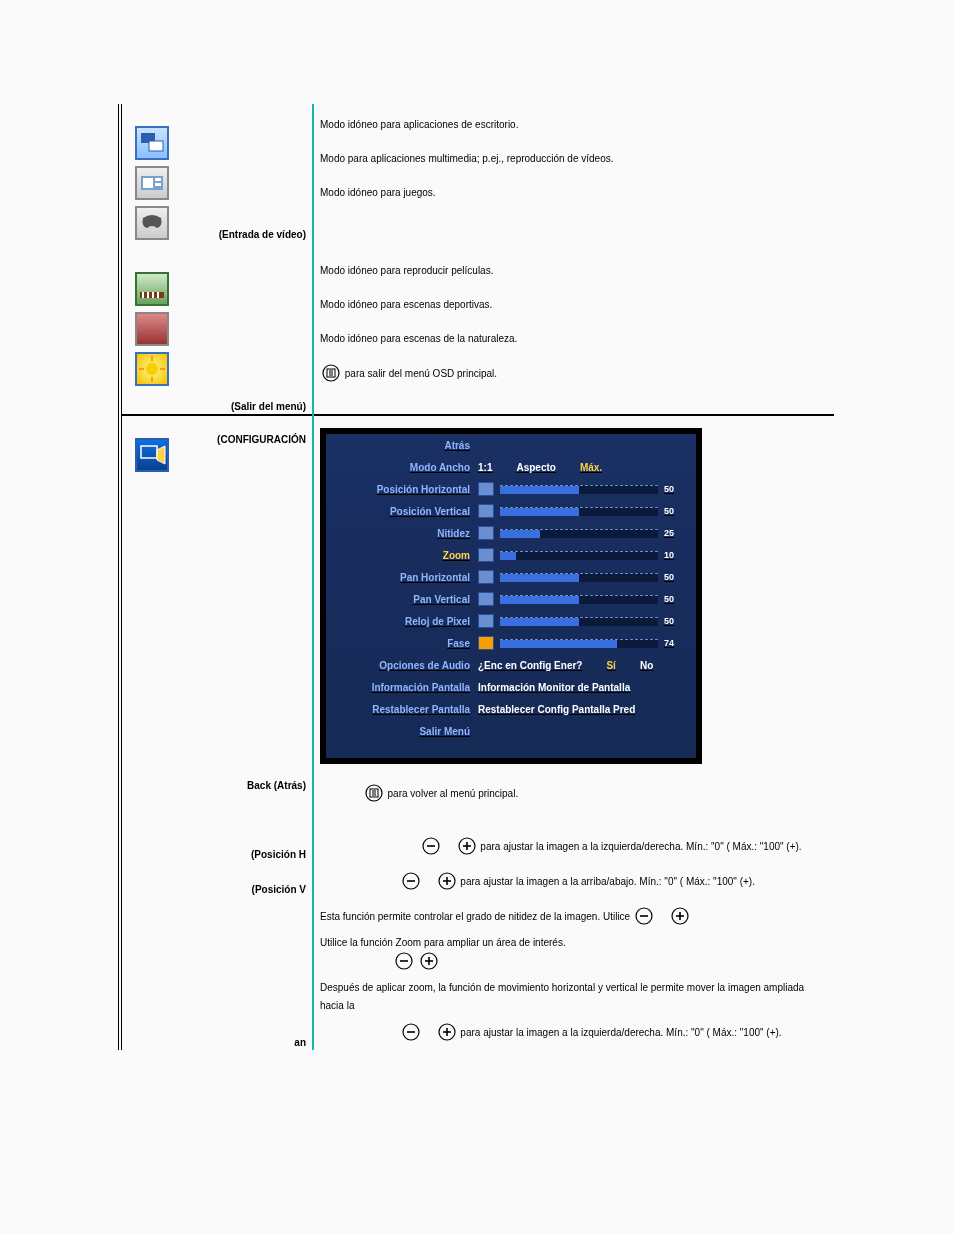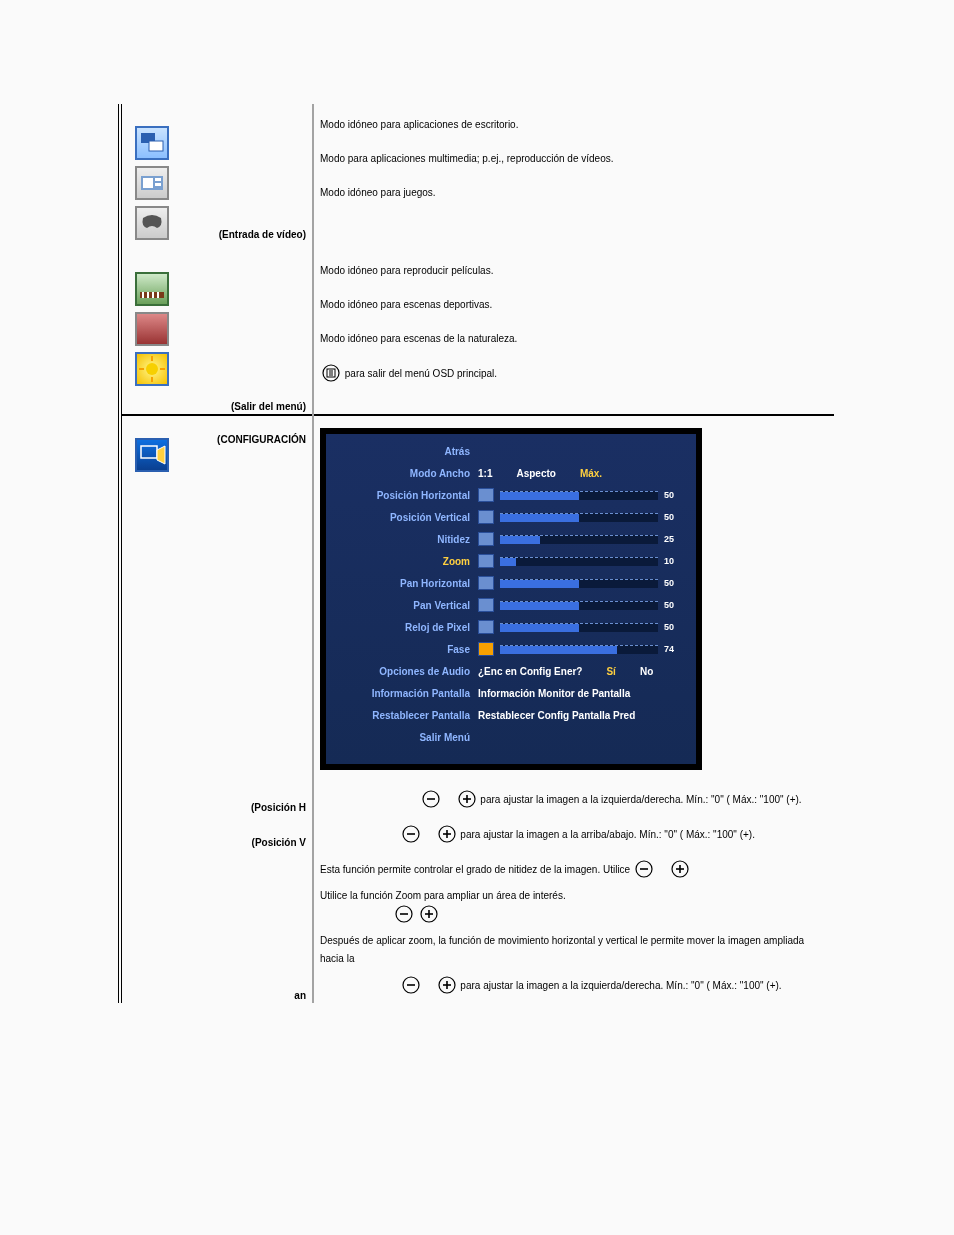--- a/index.html
+++ b/index.html
@@ -31,21 +31,21 @@
   table.main > tbody > tr > td.col-icons {
     width: 48px;
     text-align: center;
     padding-top: 20px;
     border-right: none;
   }
   table.main > tbody > tr > td.col-labels {
     width: 118px;
     text-align: right;
     font-weight: bold;
-    border-right: 2px solid #a3a3a3;
+    border-right: 2px solid #14b8a6;
   }
   table.main > tbody > tr > td.col-body {
     border-right: none;
   }
   .divider-row td {
     border-top: 2px solid #000;
     height: 0;
     padding: 0 !important;
   }
   .thumb {
@@ -80,21 +80,22 @@
 
   
   .osd {
     width: 370px;
     margin: 8px 0 8px 0;
     background: #000;
     padding: 6px;
   }
   .osd-inner {
     background: linear-gradient(#1a2f63,#152a55);
-    padding: 6px 14px 16px 14px;
+    padding: 0 14px 16px 14px;
+    text-decoration: underline;
   }
   .osd-row {
     display: flex;
     align-items: center;
     height: 22px;
     font-size: 10px;
   }
   .osd-label {
     width: 130px;
     text-align: right;
@@ -393,20 +394,40 @@
                 <div class="osd-row">
                     <div class="osd-label">Salir Menú</div>
                     <div class="osd-values"></div>
                   </div>
               </div>
             </div>
 
           </td>
         </tr>
 
+        <tr>
+          <td class="col-icons"></td>
+          <td class="col-labels"><span>Back (Atrás)</span></td>
+          <td class="col-body">
+            <div class="sec-desc">
+              <span style="display:inline-block;width:40px"></span>
+              <span class="btn-icon">
+                <svg viewBox="0 0 18 18">
+                    <circle cx="9" cy="9" r="8" fill="none" stroke="#000" stroke-width="1.2"></circle>
+                    <rect x="5" y="5" width="8" height="8" fill="none" stroke="#000"></rect>
+                    <line x1="7" y1="7" x2="11" y2="7" stroke="#000"></line>
+                    <line x1="7" y1="9" x2="11" y2="9" stroke="#000"></line>
+                    <line x1="7" y1="11" x2="11" y2="11" stroke="#000"></line>
+                  </svg>
+              </span>
+              <span> para volver al menú principal.</span>
+            </div>
+            <div style="height:18px"></div>
+          </td>
+        </tr>
 
 
         <tr>
           <td class="col-icons"></td>
           <td class="col-labels" style="vertical-align:bottom"><span>(Posición H</span></td>
           <td class="col-body">
             <div class="sec-desc" style="margin-left:100px">
               <span class="btn-icon"><svg viewBox="0 0 18 18">
                     <circle cx="9" cy="9" r="8" fill="none" stroke="#000" stroke-width="1.2"></circle>
                     <line x1="5" y1="9" x2="13" y2="9" stroke="#000" stroke-width="1.6"></line>

